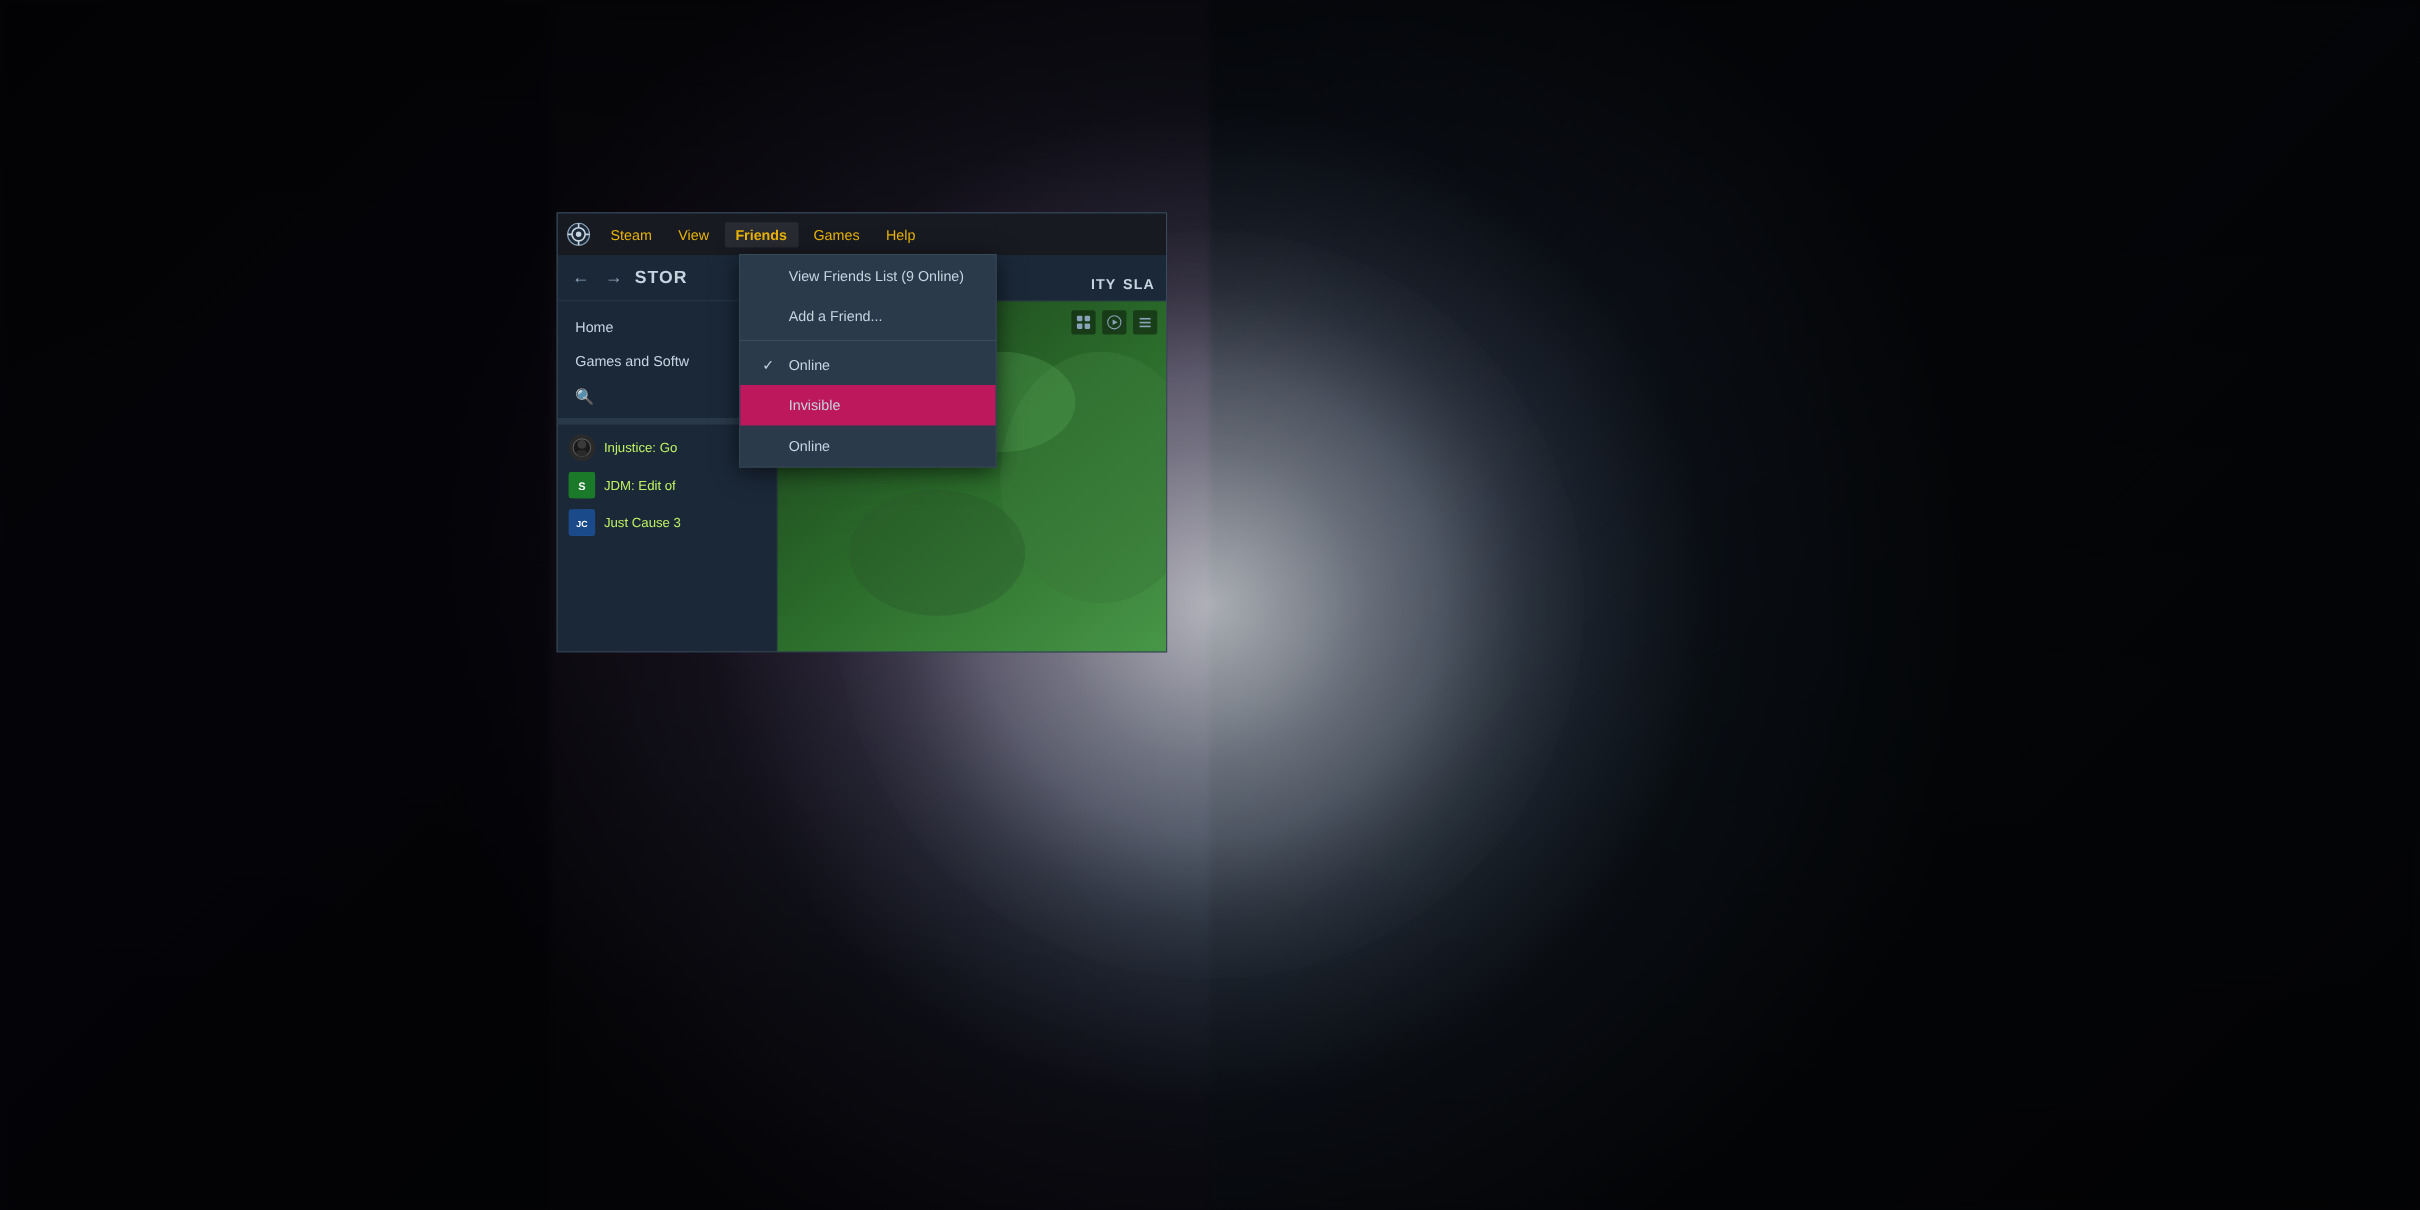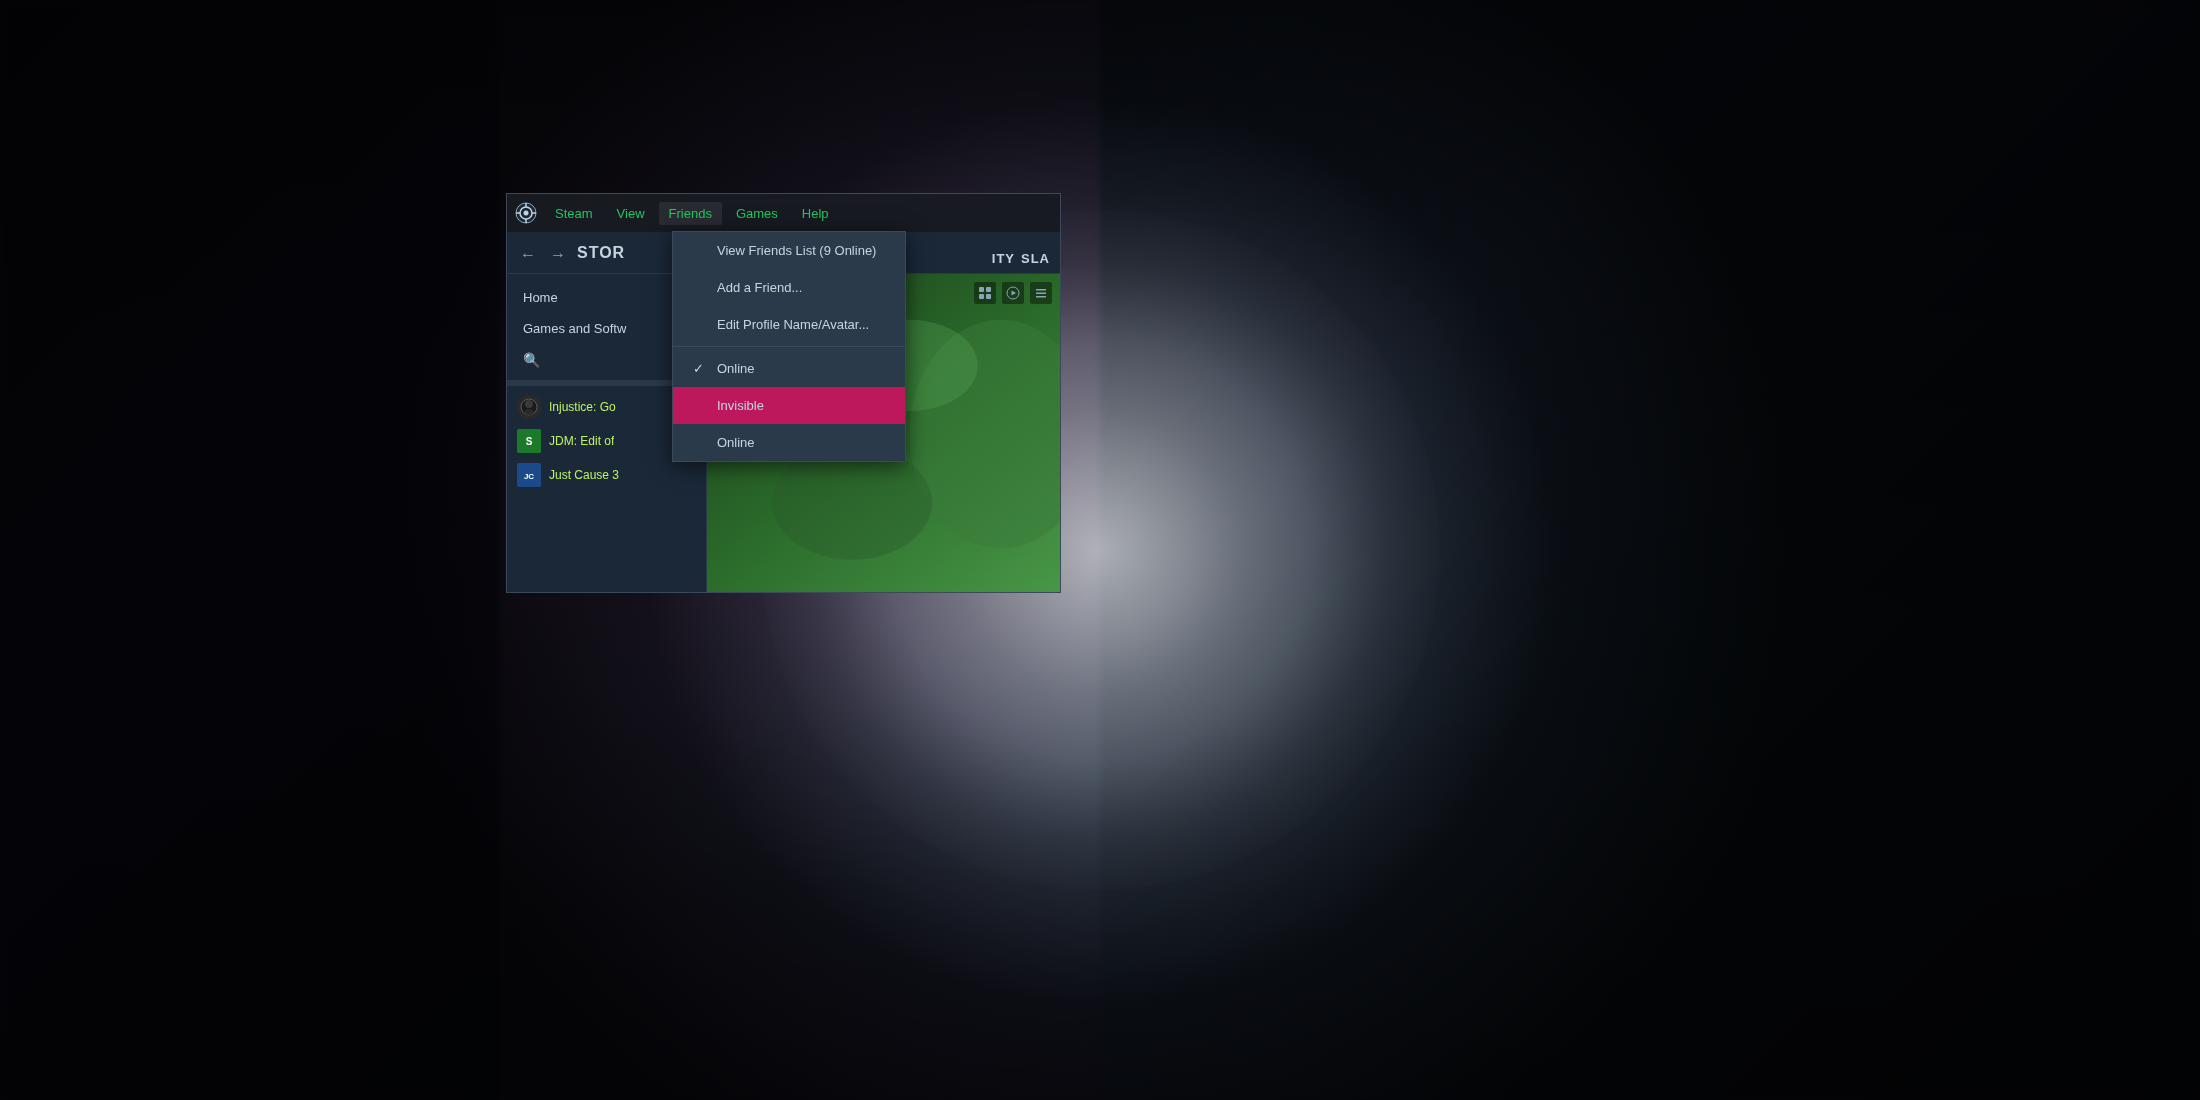--- a/index.html
+++ b/index.html
@@ -92,28 +92,29 @@
 
     .steam-logo {
       width: 22px;
       height: 22px;
       margin-right: 4px;
       flex-shrink: 0;
     }
 
     .menu-item {
       padding: 4px 10px;
-      color: #22c55e;
+      color: #eab308;
       font-size: 13px;
       cursor: pointer;
       border-radius: 2px;
     }
 
     .menu-item.active {
       background: rgba(255,255,255,0.08);
+      font-weight: bold;
     }
 
     
     .nav-bar {
       display: flex;
       align-items: center;
       background: #1b2838;
       height: 42px;
       padding: 0 10px;
       gap: 8px;
@@ -468,24 +469,20 @@
   <div class="dropdown-item">
     <span class="check-icon">&nbsp;</span>
     <span>View Friends List (9 Online)</span>
   </div>
 
   <div class="dropdown-item">
     <span class="check-icon">&nbsp;</span>
     <span>Add a Friend...</span>
   </div>
 
-  <div class="dropdown-item">
-    <span class="check-icon">&nbsp;</span>
-    <span>Edit Profile Name/Avatar...</span>
-  </div>
 
   <div class="divider-line"></div>
 
   <div class="dropdown-item">
     <span class="check-icon">✓</span>
     <span>Online</span>
   </div>
 
 
   <div class="dropdown-item highlighted">

